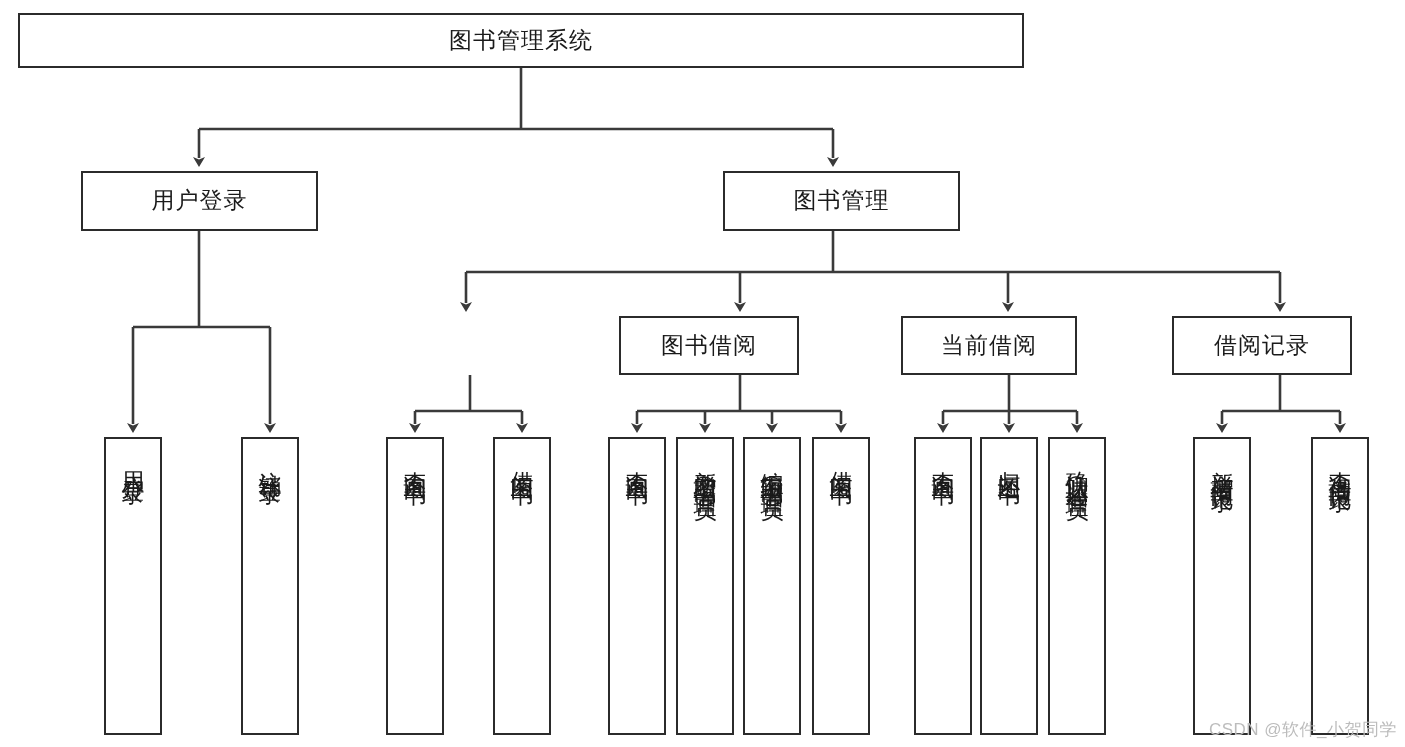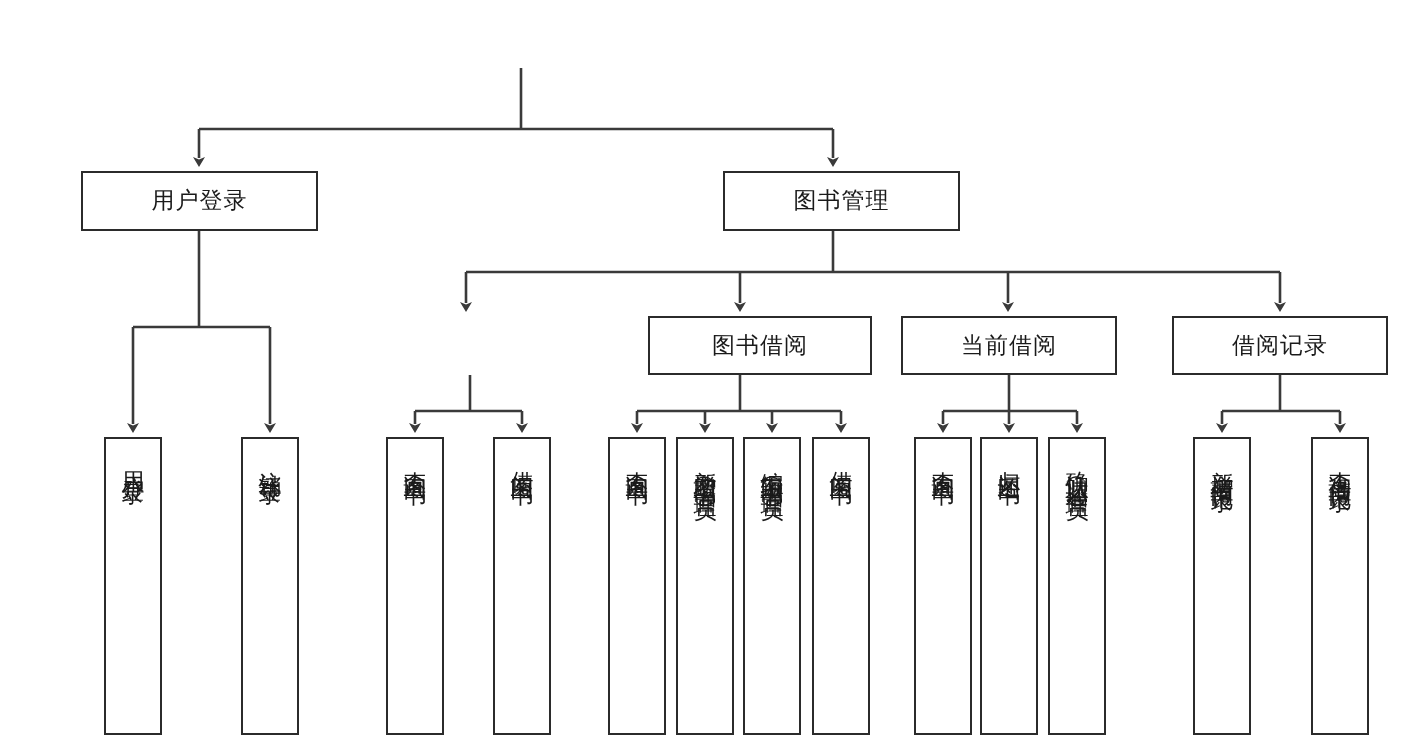--- a/index.html
+++ b/index.html
@@ -111,35 +111,38 @@
       <path d="M1009,411 L1009,424" marker-end="url(#arrow)"></path>
       <path d="M1077,411 L1077,424" marker-end="url(#arrow)"></path>
 
       <path d="M1280,375 L1280,411"></path>
       <path d="M1222,411 L1340,411"></path>
       <path d="M1222,411 L1222,424" marker-end="url(#arrow)"></path>
       <path d="M1340,411 L1340,424" marker-end="url(#arrow)"></path>
     </g>
   </svg>
 
+  <div class="node horiz" style="left:18px; top:13px; width:1006px; height:55px;">
+    <span>图书管理系统</span>
+  </div>
 
   <div class="node horiz" style="left:81px; top:171px; width:237px; height:60px;">
     <span>用户登录</span>
   </div>
   <div class="node horiz" style="left:711px; top:171px; width:237px; height:60px;margin-left:12px;">
     <span>图书管理</span>
   </div>
 
-  <div class="node horiz" style="left:648px; top:316px; width:224px; height:59px;">
+  <div class="node horiz" style="left:619px; top:316px; width:180px; height:59px;">
     <span>图书借阅</span>
   </div>
-  <div class="node horiz" style="left:901px; top:316px; width:216px; height:59px;">
+  <div class="node horiz" style="left:901px; top:316px; width:176px; height:59px;">
     <span>当前借阅</span>
   </div>
-  <div class="node horiz" style="left:1172px; top:316px; width:216px; height:59px;">
+  <div class="node horiz" style="left:1172px; top:316px; width:180px; height:59px;">
     <span>借阅记录</span>
   </div>
 
   <div class="node vert" style="left:104px; top:437px; width:58px; height:298px;">
     <span class="vlabel">用户登录</span>
   </div>
   <div class="node vert" style="left:241px; top:437px; width:58px; height:298px;">
     <span class="vlabel">注销登录</span>
   </div>
 
@@ -173,14 +176,15 @@
     <span class="vlabel">确认归还（管理员）</span>
   </div>
 
   <div class="node vert" style="left:1193px; top:437px; width:58px; height:298px;">
     <span class="vlabel">新增借阅记录</span>
   </div>
   <div class="node vert" style="left:1311px; top:437px; width:58px; height:298px;">
     <span class="vlabel">查询借阅记录</span>
   </div>
 
+  <div class="watermark">CSDN @软件_小贺同学</div>
 
 </div>
 
 </body></html>

